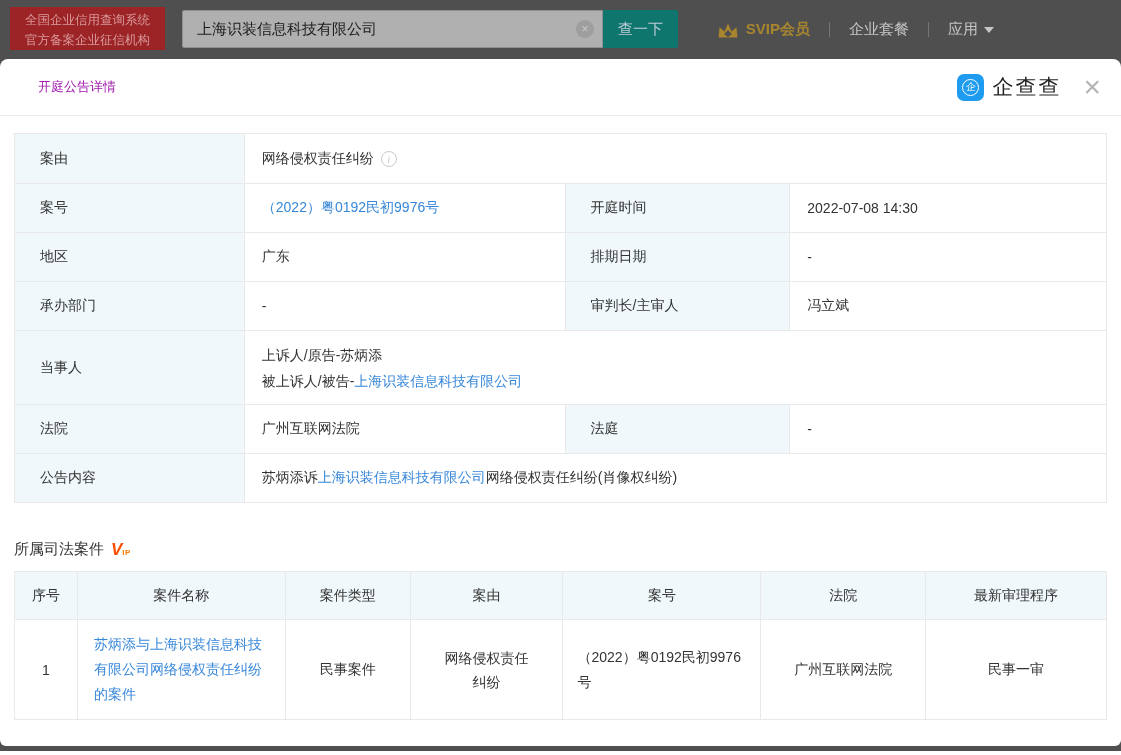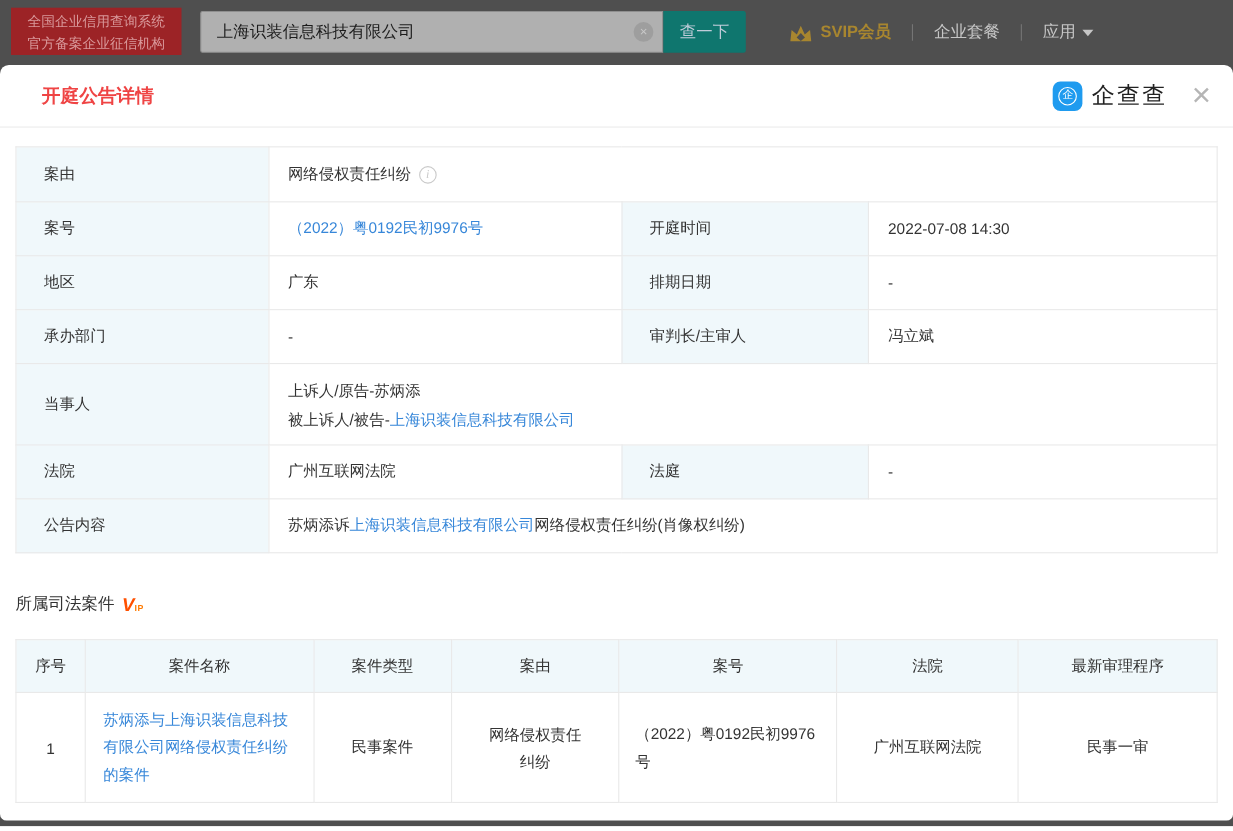--- a/index.html
+++ b/index.html
@@ -45,21 +45,21 @@
 
   
   .modal {
     position:absolute; left:0; top:59px; width:1121px; height:687px;
     background:#ffffff; border-radius:8px 8px 6px 6px;
   }
   .modal-header {
     height:57px; display:flex; align-items:center;
     padding:0 20px 0 38px; border-bottom:1px solid #ececec;
   }
-  .modal-title { font-size:17px; font-weight:bold; color:#ef4444; }
+  .modal-title { font-size:13px; font-weight:normal; color:#a21caf; }
   .brand { margin-left:auto; display:flex; align-items:center; gap:8px; }
   .brand-icon {
     width:27px; height:27px; background:#1f9bef; border-radius:7px;
     display:flex; align-items:center; justify-content:center;
   }
   .brand-icon .ring {
     width:17px; height:17px; border:1.5px solid #fff; border-radius:50%;
     display:flex; align-items:center; justify-content:center;
     color:#fff; font-size:10px; line-height:1;
   }
@@ -86,21 +86,21 @@
 
   
   .section-title {
     margin-top:37px; display:flex; align-items:center; gap:7px;
     font-size:15px; color:#333;
   }
   .vip-badge { display:flex; align-items:flex-start; cursor:default; }
   .vip-badge .v { color:#ff5000; font-weight:900; font-style:italic; font-size:17px; line-height:1; }
   .vip-badge .ip { color:#ff7a00; font-weight:bold; font-size:8px; margin-top:7px; letter-spacing:0.5px; }
 
-  .cases-table { margin-top:22px; }
+  .cases-table { margin-top:12px; }
   .cases-table th {
     background:#f0f8fb; height:48px; font-weight:400; text-align:center; font-size:14px;
   }
   .cases-table td { height:97px; text-align:center; }
   .cases-table td.name-cell { text-align:left; padding:12px 16px; }
   .cases-table td.name-cell a { display:block; line-height:25px; }
   .cases-table td.cause-cell { padding:0 30px; line-height:24px; }
   .cases-table td.caseno-cell { text-align:left; padding:8px 14px; line-height:25px; }
 
   

